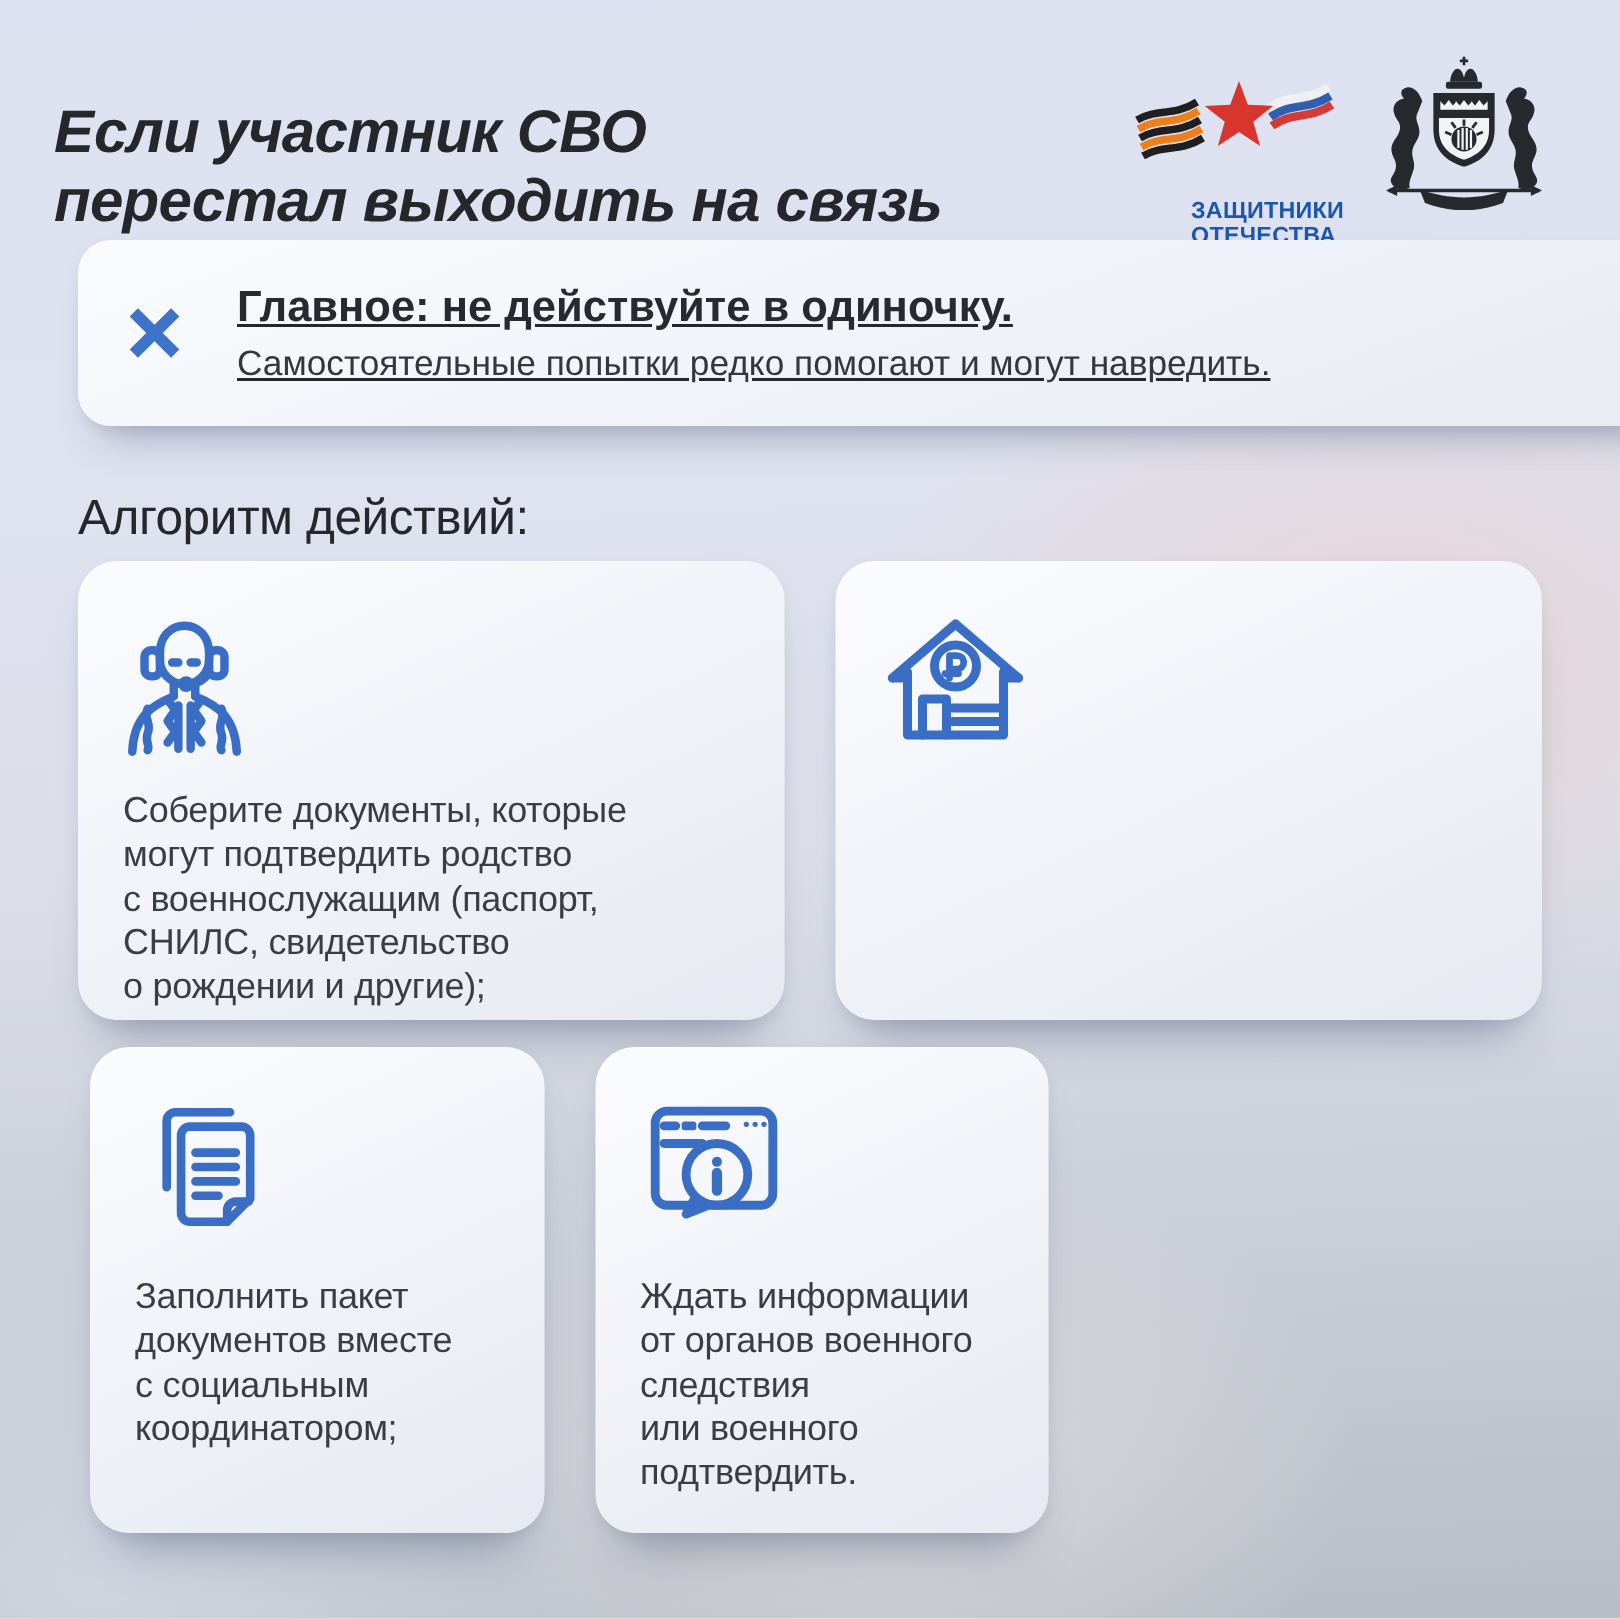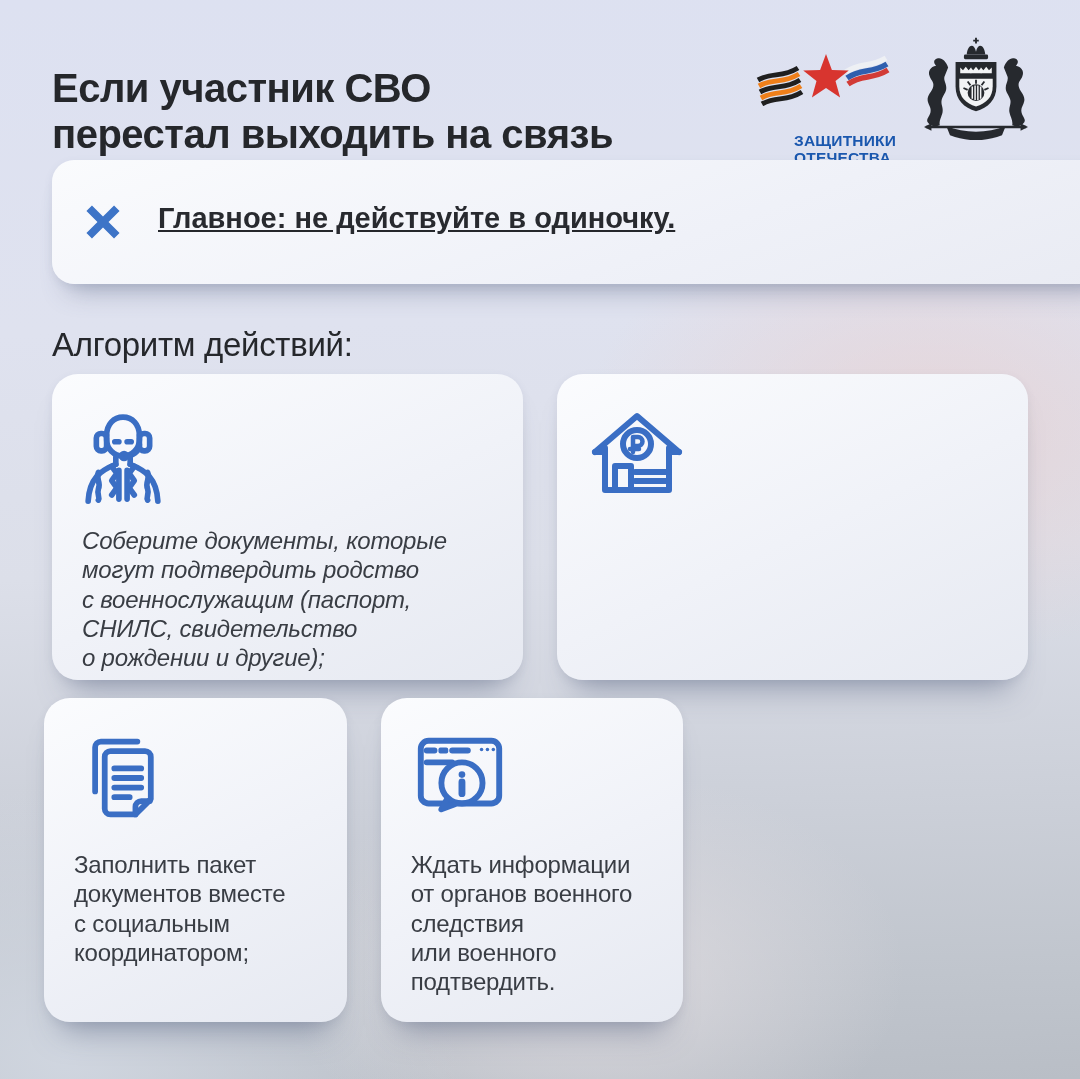--- a/index.html
+++ b/index.html
@@ -6,23 +6,23 @@
   .poster{
     position:relative;width:1080px;height:1079px;overflow:hidden;
     font-family:"Liberation Sans",sans-serif;color:#25272b;
     background:
       radial-gradient(46% 30% at 86% 40%, rgba(236,203,200,0.55), rgba(236,203,200,0) 70%),
       radial-gradient(40% 26% at 55% 90%, rgba(226,222,226,0.8), rgba(226,222,226,0) 72%),
       radial-gradient(52% 36% at 6% 98%, rgba(210,216,226,0.9), rgba(210,216,226,0) 70%),
       linear-gradient(178deg,#dde1f1 0%,#dfe2ef 30%,#dcdfe9 52%,#ccd0d9 74%,#c0c5cd 90%,#b9bec6 100%);
   }
   .page-title{
-    position:absolute;left:52px;top:38px;
+    position:absolute;left:36px;top:38px;
     font-size:40px;font-weight:700;line-height:1.16;letter-spacing:-0.5px;
-    color:#25272b;white-space:pre-line;
+    color:#25272b;white-space:pre-line;font-style:italic;
   }
   .logos{position:absolute;top:44px;right:48px;display:flex;align-items:flex-start;gap:26px;}
   .defenders{display:flex;flex-direction:column;width:140px;margin-top:6px;gap:24px;}
   .defenders-text{
     margin-left:40px;margin-top:2px;font-size:15.5px;font-weight:700;line-height:1.12;
     color:#1a57ae;white-space:pre-line;letter-spacing:0.2px;
   }
   .emblem-box{width:112px;margin-top:-8px;}
   .notice{
     position:absolute;left:52px;top:160px;width:1067px;height:124px;box-sizing:border-box;
@@ -32,22 +32,22 @@
     text-decoration:underline;
   }
   .notice-x{flex:none;width:46px;height:52px;margin-right:32px;}
   .notice-title{font-size:29px;font-weight:700;color:#282a2f;margin:0 0 7px 0;}
   .notice-subtitle{font-size:23.5px;color:#34373c;margin:0;}
   .section-heading{
     position:absolute;left:52px;top:326px;font-size:33px;font-weight:400;color:#25272b;
     letter-spacing:-0.3px;
   }
   .row1{position:absolute;left:52px;top:374px;width:976px;height:306px;
-    display:grid;grid-template-columns:1fr 1fr;gap:34px;font-style:italic;}
-  .row2{position:absolute;left:44px;top:698px;width:976px;height:324px;
+    display:grid;grid-template-columns:1fr 1fr;gap:34px;}
+  .row2{position:absolute;left:60px;top:698px;width:976px;height:324px;
     display:grid;grid-template-columns:1fr 1fr 1fr;gap:34px;}
   .card{
     box-sizing:border-box;border-radius:26px;padding:28px 28px 0 30px;
     background:linear-gradient(155deg,#fbfcfe 0%,#f0f2f8 52%,#e6e9f1 100%);
     box-shadow:0 26px 30px -18px rgba(86,98,128,0.5),0 3px 8px rgba(86,98,128,0.10);
   }
   .icon-box{height:104px;margin-bottom:20px;display:flex;align-items:flex-start;}
   .card-text{
     margin:0;font-size:24px;line-height:1.22;color:#393d44;white-space:pre-line;
     letter-spacing:-0.2px;
@@ -108,20 +108,21 @@
       </svg>
     </div>
   </div>
 
   <div class="notice">
     <svg class="notice-x" viewBox="0 0 100 100">
       <path d="M14,26 L26,14 L50,38 L74,14 L86,26 L62,50 L86,74 L74,86 L50,62 L26,86 L14,74 L38,50 Z" fill="#3d74c7"></path>
     </svg>
     <div>
       <p class="notice-title">Главное: не действуйте в одиночку.</p>
+      <p class="notice-subtitle">Самостоятельные попытки редко помогают и могут навредить.</p>
     </div>
   </div>
 
   <div class="section-heading">Алгоритм действий:</div>
 
   <div class="row1">
 
     <article class="card">
       <div class="icon-box">
         <svg width="82" height="104" viewBox="0 0 80 100">

